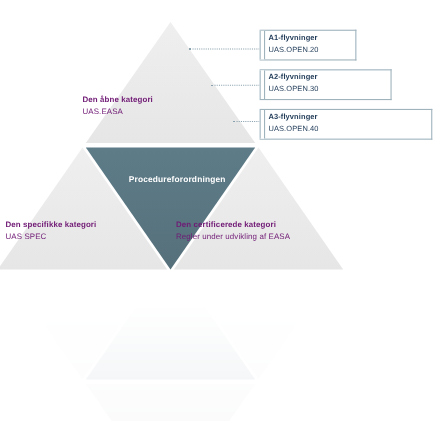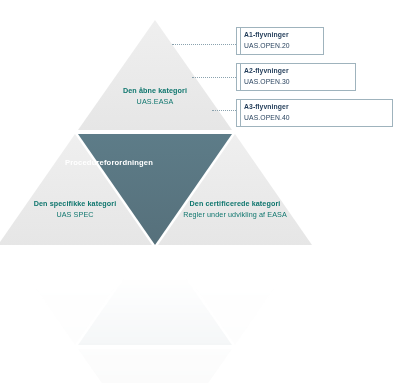--- a/index.html
+++ b/index.html
@@ -29,23 +29,23 @@
     position: absolute;
     left: 0;
     top: 0;
     width: 400px;
     height: 383px;
   }
 
   
   .tri-label {
     position: absolute;
-    text-align: center;
+    text-align: left;
     line-height: 1.25;
-    color: #0f766e;
+    color: #701a75;
     pointer-events: none;
   }
   .tri-label .t1 {
     display: block;
     font-size: 7.2px;
     font-weight: bold;
     letter-spacing: .1px;
   }
   .tri-label .t2 {
     display: block;
@@ -69,21 +69,21 @@
     left: 160px;
     top: 199px;
     width: 150px;
   }
 
   #label-core {
     position: absolute;
     left: 65px;
     top: 158px;
     width: 140px;
-    text-align: left;
+    text-align: right;
     color: #ffffff;
     font-size: 7.6px;
     font-weight: bold;
     letter-spacing: .15px;
     pointer-events: none;
   }
 
   
   #reflection {
     position: absolute;

